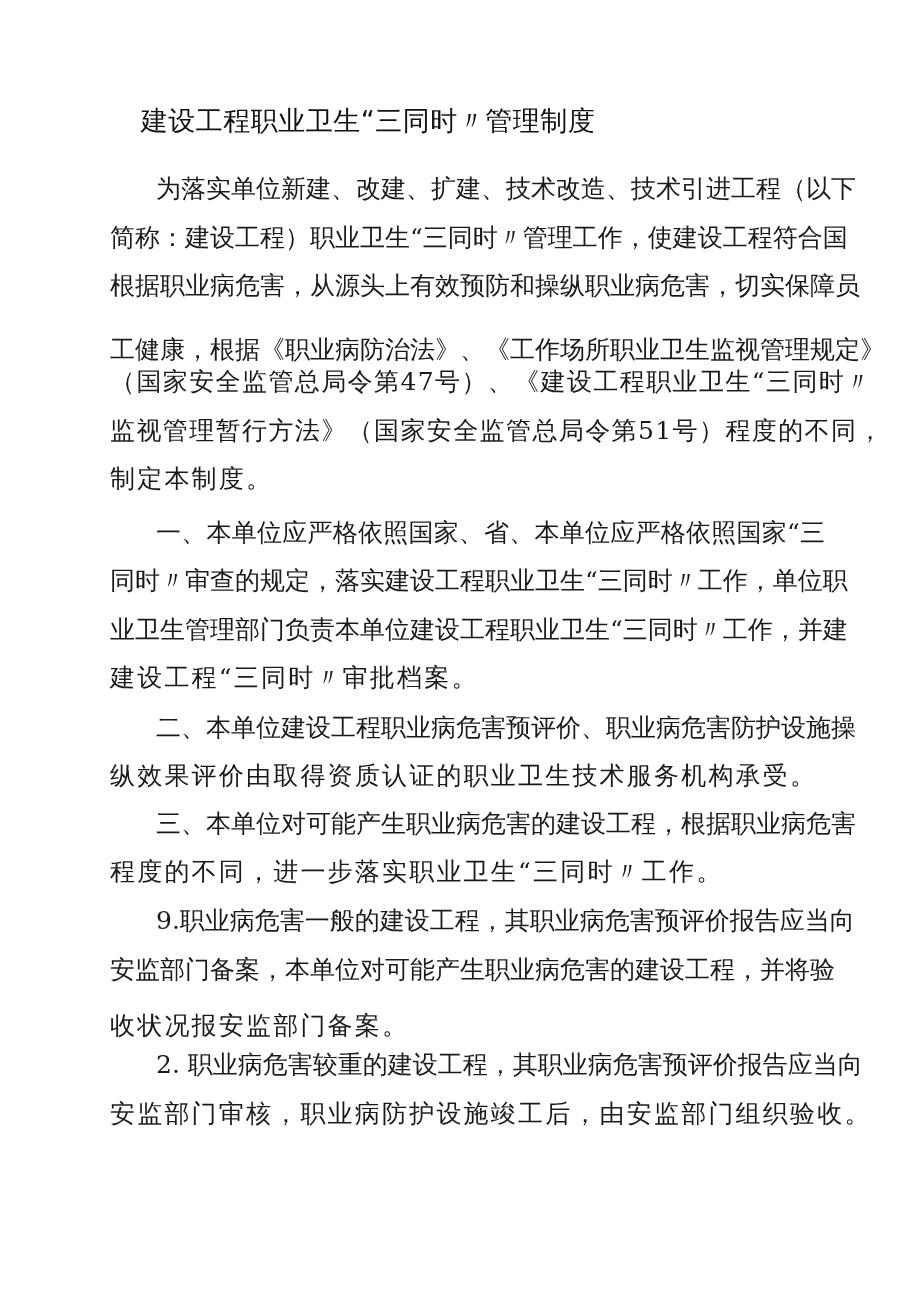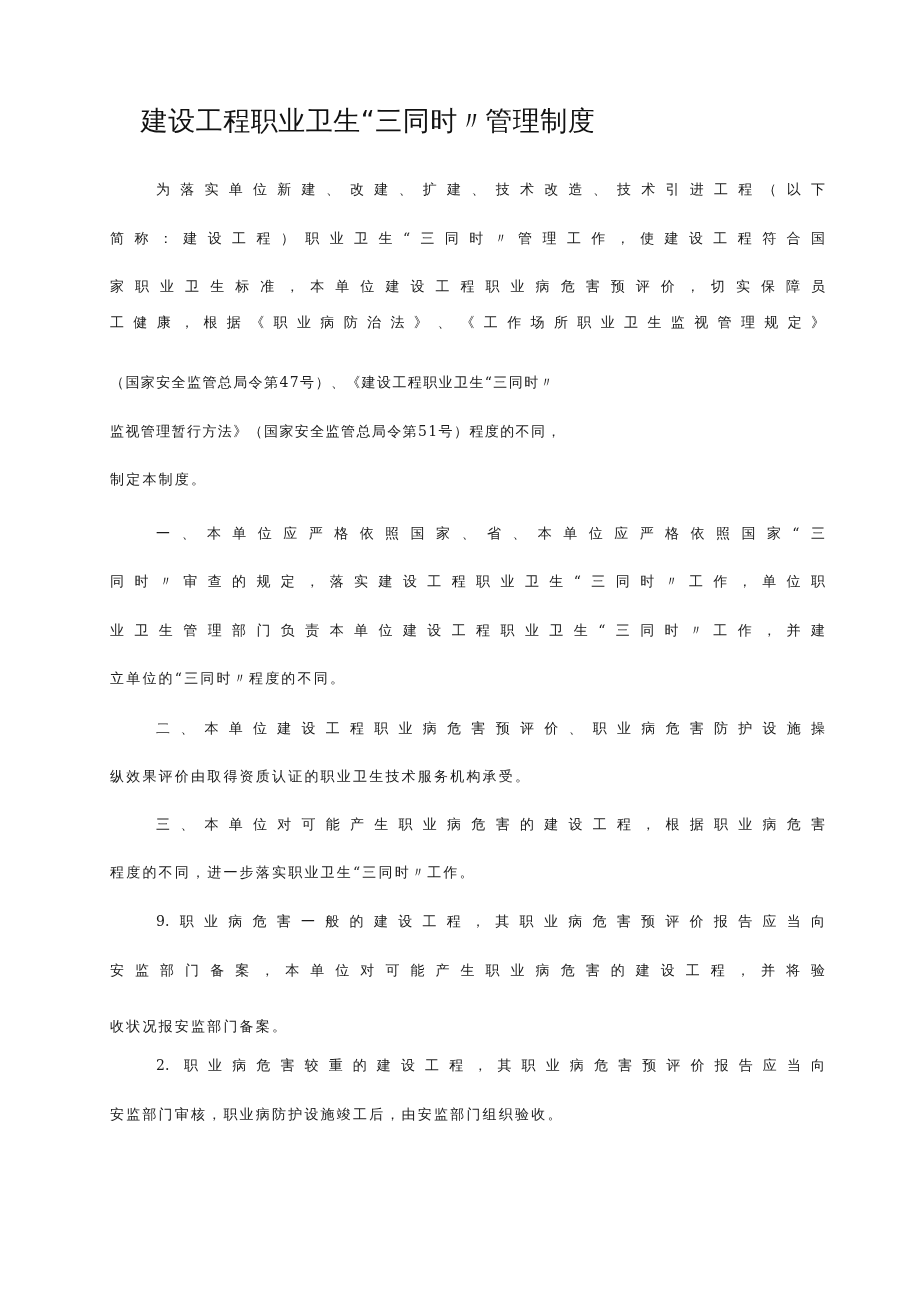--- a/index.html
+++ b/index.html
@@ -1,46 +1,46 @@
 <!DOCTYPE html>
 <html><head>
 <meta charset="utf-8">
 <style>
   html, body { margin:0; padding:0; background:#ffffff; }
   body { width:920px; height:1301px; position:relative; overflow:hidden;
          font-family:"DejaVu Serif","Liberation Serif",serif; color:#1a1a1a; }
   .title { position:absolute; left:0; width:736px; top:103px; text-align:center;
            font-family:"DejaVu Sans","Liberation Sans",sans-serif; font-size:27px;
            letter-spacing:0.5px; color:#111; }
-  .line { position:absolute; left:110px; width:715px; font-size:14px; line-height:28px;
+  .line { position:absolute; left:110px; width:715px; font-size:25px; line-height:28px;
           white-space:nowrap; letter-spacing:2.2px; }
   .justify { text-align:justify; text-align-last:justify; letter-spacing:0; }
   .indent { left:156px; width:669px; }
 </style>
 </head>
 <body>
 
 <div>
   <div class="title">建设工程职业卫生“三同时〃管理制度</div>
 
   <div>
     <div class="line indent justify" style="top:175px">为落实单位新建、改建、扩建、技术改造、技术引进工程（以下</div>
     <div class="line justify" style="top:224px">简称：建设工程）职业卫生“三同时〃管理工作，使建设工程符合国</div>
-    <div class="line justify" style="top:272px">家职业卫生标准，本单位建设工程职业病危害预评价，切实保障员</div>
-    <div class="line justify" style="top:308px">工健康，根据《职业病防治法》、《工作场所职业卫生监视管理规定》</div>
+    <div class="line justify" style="top:272px">根据职业病危害，从源头上有效预防和操纵职业病危害，切实保障员</div>
+    <div class="line justify" style="top:336px">工健康，根据《职业病防治法》、《工作场所职业卫生监视管理规定》</div>
     <div class="line" style="top:368px;letter-spacing:1.4px">（国家安全监管总局令第47号）、《建设工程职业卫生“三同时〃</div>
     <div class="line" style="top:417px;letter-spacing:1.4px">监视管理暂行方法》（国家安全监管总局令第51号）程度的不同，</div>
     <div class="line" style="top:465px">制定本制度。</div>
   </div>
 
   <div>
     <div class="line indent justify" style="top:519px">一、本单位应严格依照国家、省、本单位应严格依照国家“三</div>
     <div class="line justify" style="top:567px">同时〃审查的规定，落实建设工程职业卫生“三同时〃工作，单位职</div>
     <div class="line justify" style="top:616px">业卫生管理部门负责本单位建设工程职业卫生“三同时〃工作，并建</div>
-    <div class="line" style="top:664px">立单位的“三同时〃程度的不同。</div>
+    <div class="line" style="top:664px">建设工程“三同时〃审批档案。</div>
   </div>
 
   <div>
     <div class="line indent justify" style="top:714px">二、本单位建设工程职业病危害预评价、职业病危害防护设施操</div>
     <div class="line" style="top:762px">纵效果评价由取得资质认证的职业卫生技术服务机构承受。</div>
   </div>
 
   <div>
     <div class="line indent justify" style="top:810px">三、本单位对可能产生职业病危害的建设工程，根据职业病危害</div>
     <div class="line" style="top:858px">程度的不同，进一步落实职业卫生“三同时〃工作。</div>

